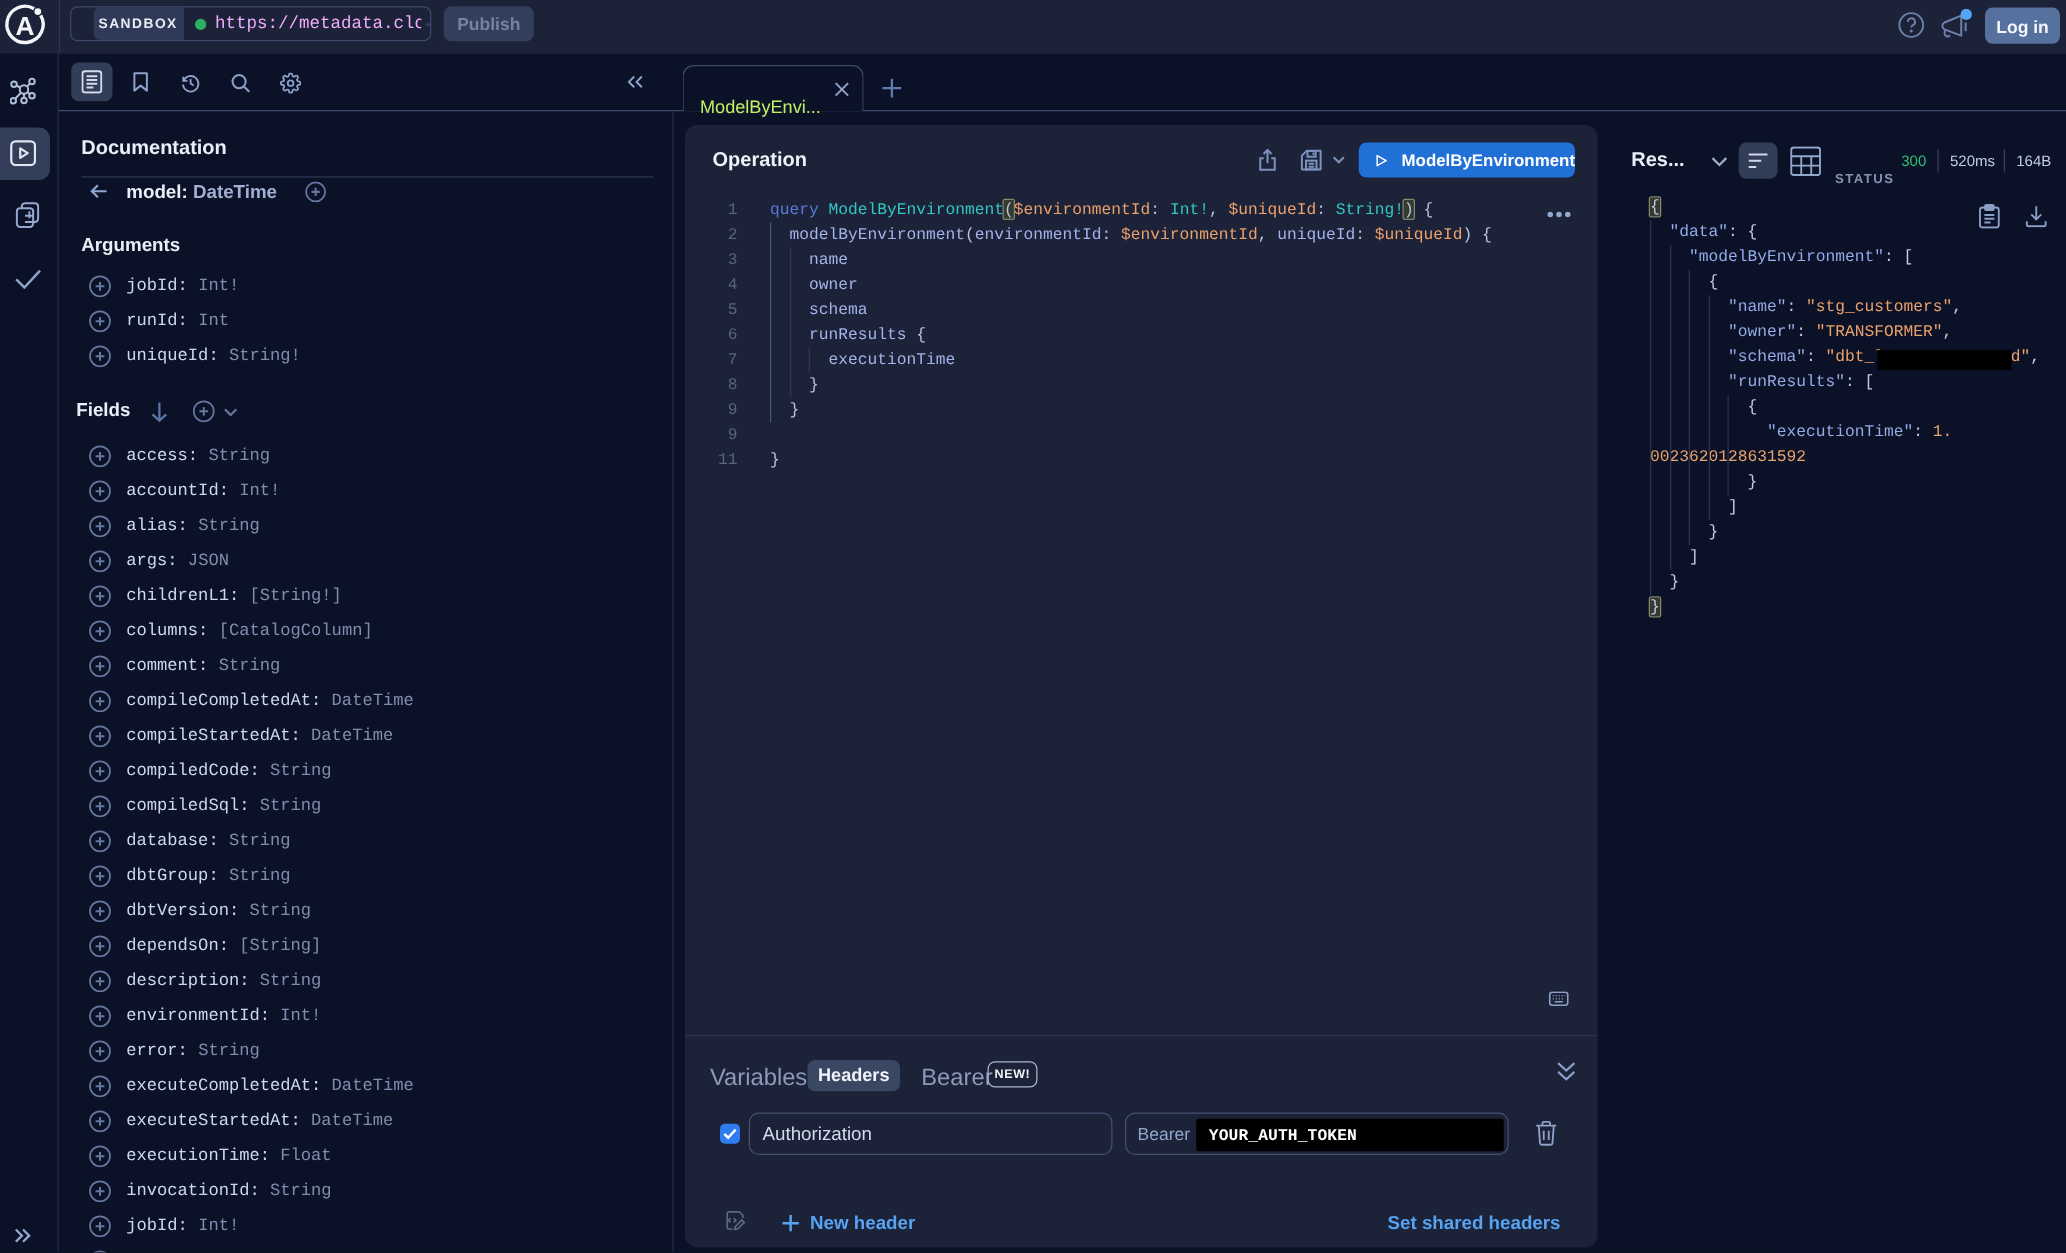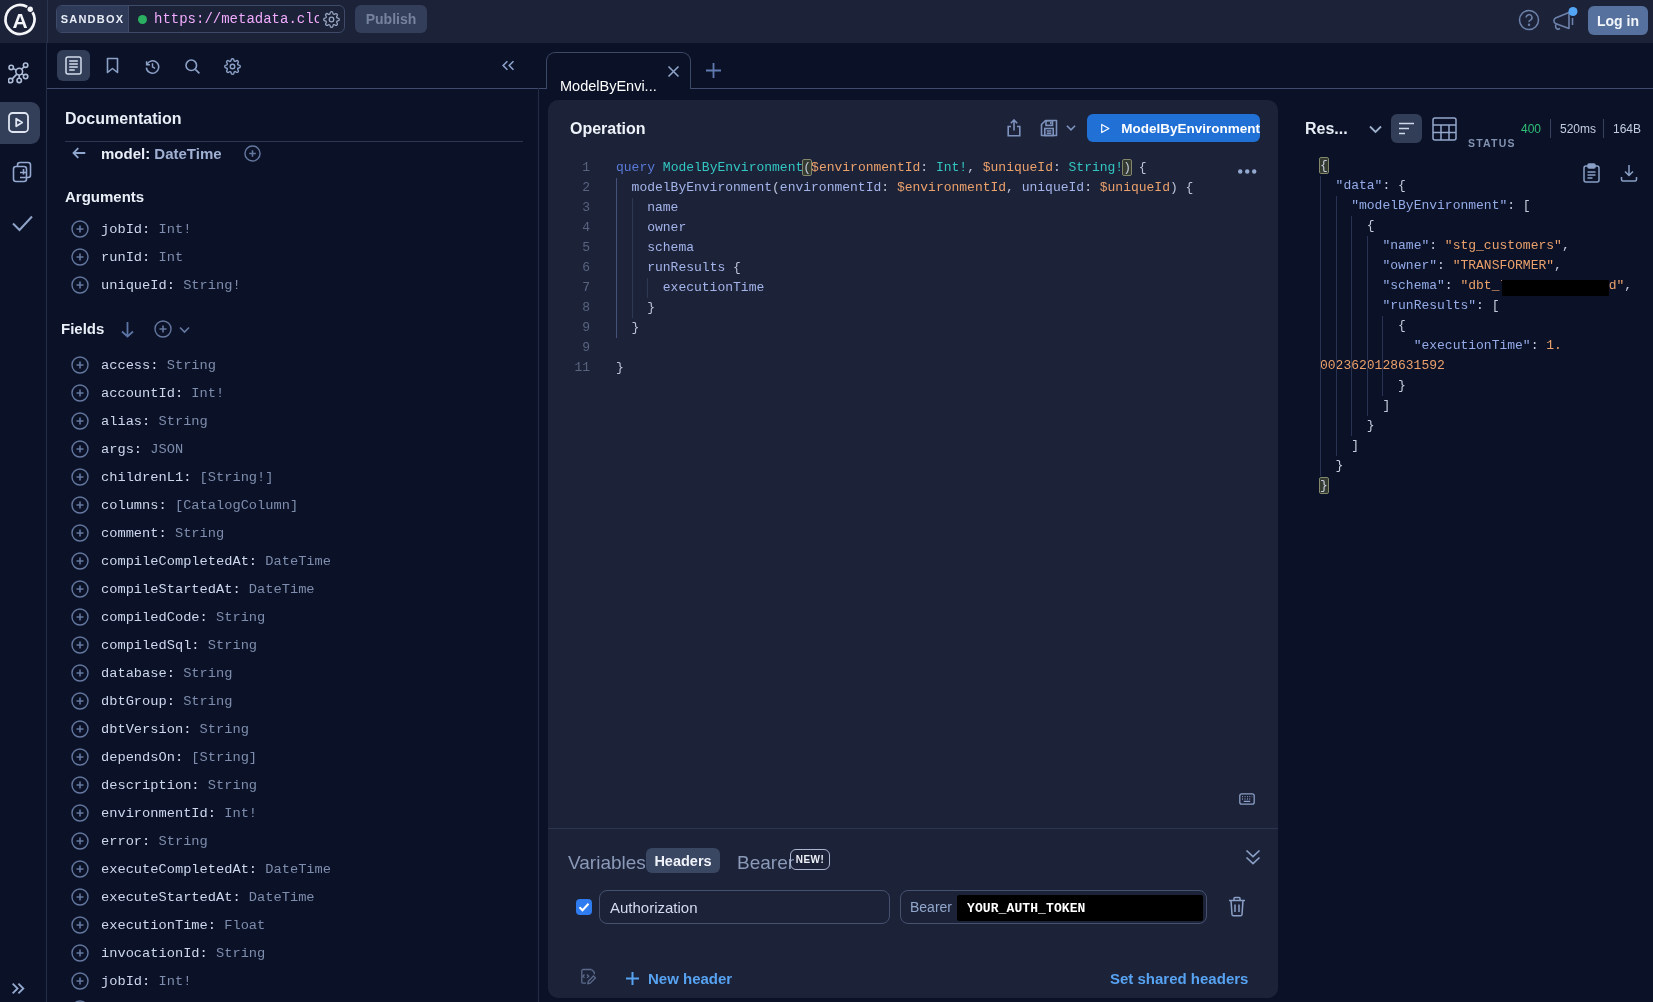--- a/index.html
+++ b/index.html
@@ -2,21 +2,21 @@
 <html><head>
 <meta charset="utf-8">
 <style>
   * { margin:0; padding:0; box-sizing:border-box; }
   html,body { width:1653px; height:1002px; overflow:hidden; background:#0b1227; }
   body { font-family:"Liberation Sans", sans-serif; position:relative; }
   .abs { position:absolute; }
   
   .topbar { position:absolute; left:0; top:0; width:1653px; height:43px; background:#1c2238; }
   .logo-div { position:absolute; left:47px; top:0; width:1px; height:43px; background:#2b3552; }
-  .sandbox-box { position:absolute; left:56px; top:5px; width:289px; height:28px; border:1px solid #3d4a68; border-radius:6px; display:flex; }
+  .sandbox-box { position:absolute; left:56px; top:5px; width:289px; height:28px; border:1px solid #3d4a68; border-radius:6px; display:flex;padding-left:18px; }
   .sandbox-seg { width:72px; height:100%; background:#2e3a58; border-right:1px solid #3d4a68; border-radius:5px 0 0 5px; color:#e9edf6; font-size:11px; font-weight:bold; letter-spacing:1.2px; display:flex; align-items:center; justify-content:center; }
   .url-seg { flex:1; display:flex; align-items:center; padding-left:9px; overflow:hidden; }
   .gdot { width:9px; height:9px; border-radius:50%; background:#2ab060; flex:none; }
   .url-txt { color:#f0abfc; font-size:14px; margin-left:7px; white-space:nowrap; overflow:hidden; width:165px; flex:none; margin-right:3px;font-family:Liberation Mono, monospace; }
   .publish { position:absolute; left:355px; top:5px; width:72px; height:28px; background:#333e5a; border-radius:6px; color:#75839f; font-size:14px; font-weight:bold; display:flex; align-items:center; justify-content:center; }
   .login { position:absolute; left:1588px; top:6px; width:60px; height:29px; background:#56719e; border-radius:6px; color:#f2f5fa; font-size:14px; font-weight:bold; display:flex; align-items:center; justify-content:center; }
   
   .rail { position:absolute; left:0; top:43px; width:47px; height:959px; background:#0b1227; border-right:1px solid #232d48; }
   .rail-active { position:absolute; left:0px; top:102px; width:40px; height:42px; background:#333e59; border-radius:0 9px 9px 0; }
   
@@ -25,21 +25,21 @@
   .icon-tile { position:absolute; left:57px; top:50px; width:33px; height:31px; background:#323e58; border-radius:6px; }
   
   .doc-title { position:absolute; left:65px; top:110px; color:#e9eef7; font-size:16px; font-weight:bold; }
   .doc-div { position:absolute; left:65px; top:141px; width:458px; height:1px; background:#2c3650; }
   .h2 { color:#e9eef7; font-size:15px; font-weight:bold; position:absolute; }
   .frow { position:absolute; left:71px; height:28px; display:flex; align-items:center; }
   .fname { font-family:"Liberation Mono", monospace; font-size:13.7px; color:#ccd7ee; margin-left:12px; }
   .ftype { font-family:"Liberation Mono", monospace; font-size:13.7px; color:#7e8dad; }
   
   .tab { position:absolute; left:546px; top:52px; width:145px; height:37px; background:#0b1227; border:1px solid #3b4866; border-bottom:none; border-radius:9px 9px 0 0; display:flex; align-items:center; z-index:3; }
-  .tab-label { color:#ffffff; font-size:14.5px; margin-left:13px;margin-top:30px; }
+  .tab-label { color:#bef264; font-size:14.5px; margin-left:13px;margin-top:30px; }
   
   .op { position:absolute; left:548px; top:100px; width:730px; height:898px; background:#1c2238; border-radius:10px; }
   .op-title { position:absolute; left:22px; top:20px; color:#eef2f9; font-size:16px; font-weight:bold; }
   .runbtn { position:absolute; left:539px; top:14px; width:173px; height:28px; background:#2070d6; border-radius:6px; color:#fff; font-size:13.5px; font-weight:bold; display:flex; align-items:center; justify-content:flex-start; padding-left:13px; }
   .cl { position:absolute; height:20px; line-height:20px; font-family:"Liberation Mono", monospace; font-size:13px; white-space:pre; }
   .lno { position:absolute; width:42px; text-align:right; color:#57637f; height:20px; line-height:20px; font-family:"Liberation Mono", monospace; font-size:13px; }
   .kw { color:#5a7ad8; } .op-name { color:#32c7c2; } .typ { color:#32c7c2; }
   .vrb { color:#eba16b; } .pn { color:#bcc3d6; } .fld { color:#a3b4ea; }
   .bm { outline:1px solid #83876b; background:#343a2f; border-radius:1px; }
   .guide { position:absolute; width:1px; background:#2c3854; }
@@ -477,21 +477,21 @@
   </svg>
   <div class="filterbtn"></div>
   <svg class="abs" style="left:1398px;top:122px" width="17" height="13" viewBox="0 0 17 13" fill="none" stroke="#cfd8e8" stroke-width="1.6">
     <path d="M1 1.5 h15 M1 6.5 h10 M1 11.5 h6"></path>
   </svg>
   <svg class="abs" style="left:1432px;top:117px" width="25" height="24" viewBox="0 0 25 24" fill="none" stroke="#93a7cc" stroke-width="1.5">
     <rect x="1" y="1" width="23" height="22" rx="2"></rect>
     <path d="M1 8 h23 M1 15.5 h23 M9 8 v15 M17 8 v15"></path>
   </svg>
   <div class="status-lbl">STATUS</div>
-  <div class="s200">400</div>
+  <div class="s200">300</div>
   <div class="mdiv" style="left:1550px"></div>
   <div class="meta" style="left:1560px">520ms</div>
   <div class="mdiv" style="left:1603px"></div>
   <div class="meta" style="left:1613px">164B</div>
   <svg class="abs" style="left:1583px;top:163px" width="17" height="20" viewBox="0 0 17 20" fill="none" stroke="#8ba0c6" stroke-width="1.5">
     <rect x="1" y="3" width="15" height="16" rx="2"></rect>
     <rect x="5" y="1" width="7" height="4" rx="1" fill="#8ba0c6"></rect>
     <path d="M4.5 9 h8 M4.5 12 h8 M4.5 15 h5"></path>
   </svg>
   <svg class="abs" style="left:1620px;top:164px" width="18" height="18" viewBox="0 0 18 18" fill="none" stroke="#8ba0c6" stroke-width="1.5">

